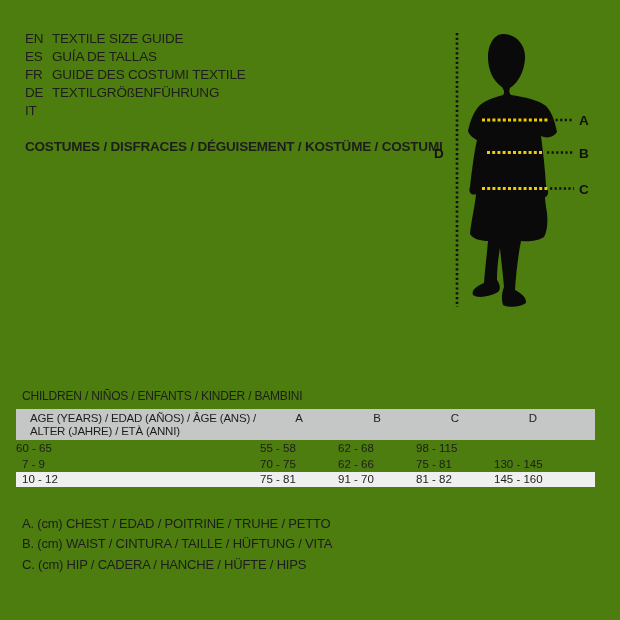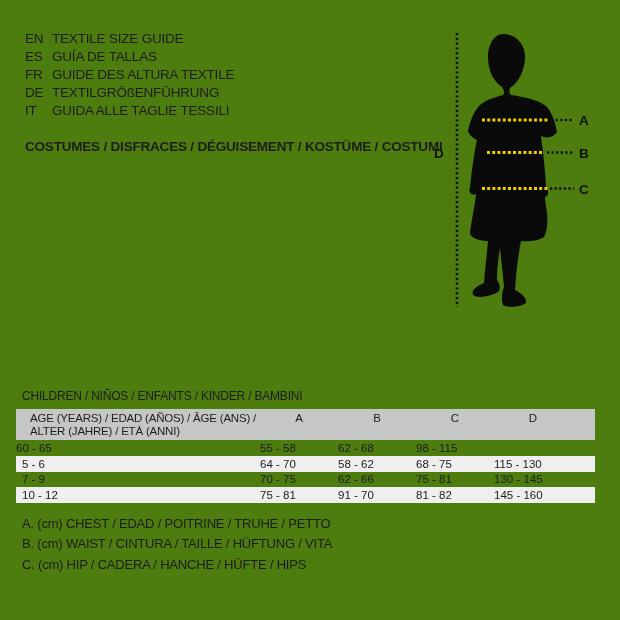--- a/index.html
+++ b/index.html
@@ -64,29 +64,28 @@
     <div class="lang-row">
       <span class="lang-code">EN</span>
       <span class="lang-label">TEXTILE SIZE GUIDE</span>
     </div>
     <div class="lang-row">
       <span class="lang-code">ES</span>
       <span class="lang-label">GUÍA DE TALLAS</span>
     </div>
     <div class="lang-row">
       <span class="lang-code">FR</span>
-      <span class="lang-label">GUIDE DES ALTURA TEXTILE</span>
+      <span class="lang-label">GUIDE DES COSTUMI TEXTILE</span>
     </div>
     <div class="lang-row">
       <span class="lang-code">DE</span>
       <span class="lang-label">TEXTILGRÖßENFÜHRUNG</span>
     </div>
     <div class="lang-row">
       <span class="lang-code">IT</span>
-      <span class="lang-label">GUIDA ALLE TAGLIE TESSILI</span>
     </div>
   </div>
 
   <div class="category-title">COSTUMES / DISFRACES / DÉGUISEMENT / KOSTÜME / COSTUMI</div>
 
   <div class="diagram">
     <svg viewBox="425 18 195 300" xmlns="http://www.w3.org/2000/svg">
 
       <line x1="457" y1="33" x2="457" y2="307" stroke="#111111" stroke-width="2.6" stroke-dasharray="2.2 2.6"></line>
 
@@ -151,27 +150,20 @@
       <div class="col-letter">C</div>
       <div class="col-letter">D</div>
     </div>
 
     <div class="table-row">
       <div class="val-cell">60 - 65</div>
       <div class="val-cell">55 - 58</div>
       <div class="val-cell">62 - 68</div>
       <div class="val-cell">98 - 115</div>
     </div>
-    <div class="table-row alt">
-      <div class="age-cell">5 - 6</div>
-      <div class="val-cell">64 - 70</div>
-      <div class="val-cell">58 - 62</div>
-      <div class="val-cell">68 - 75</div>
-      <div class="val-cell">115 - 130</div>
-    </div>
     <div class="table-row">
       <div class="age-cell">7 - 9</div>
       <div class="val-cell">70 - 75</div>
       <div class="val-cell">62 - 66</div>
       <div class="val-cell">75 - 81</div>
       <div class="val-cell">130 - 145</div>
     </div>
     <div class="table-row alt">
       <div class="age-cell">10 - 12</div>
       <div class="val-cell">75 - 81</div>

